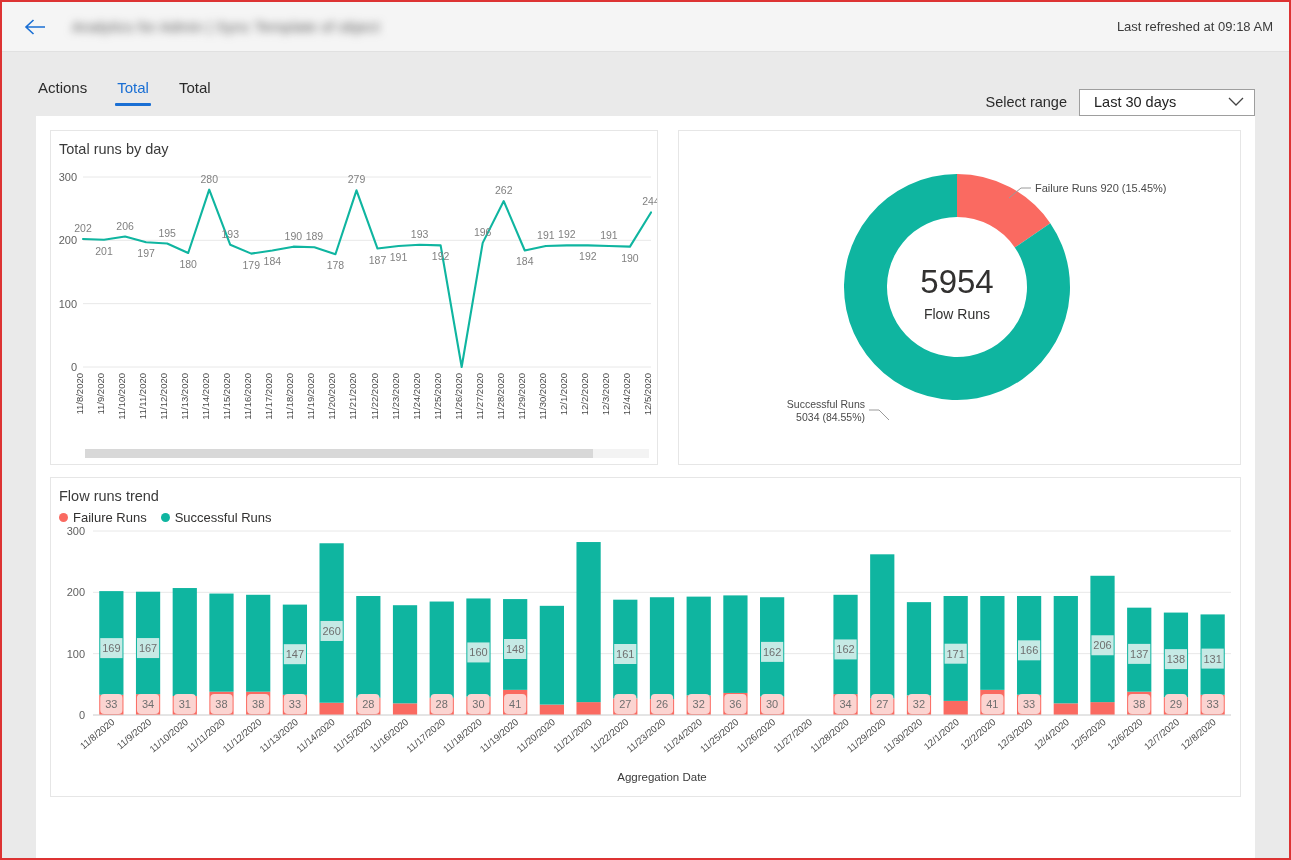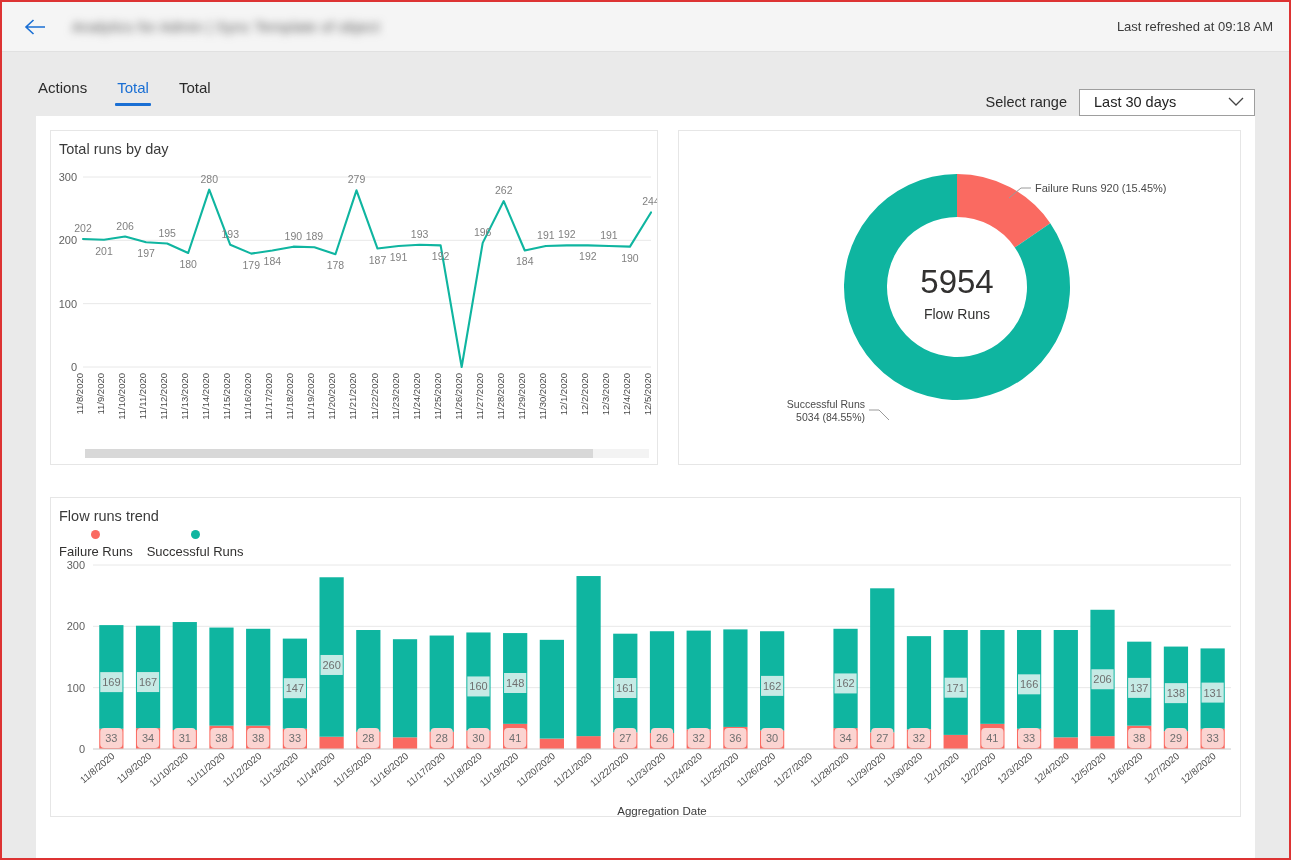--- a/index.html
+++ b/index.html
@@ -53,27 +53,27 @@
   .content {
     margin:0 34px; background:#fff; padding:14px 14px 0;
     height:calc(860px - 50px - 64px - 4px);
   }
   .row-top { display:flex; gap:20px; }
   .panel { border:1px solid #e6e6e6; background:#fff; position:relative; }
   .panel-title { font-size:14.5px; color:#3a3a3a; padding:10px 0 2px 8px; }
 
   .panel-line { width:608px; height:335px; }
   .panel-donut { flex:1; height:335px; }
-  .panel-bars { margin-top:32px; height:320px; }
+  .panel-bars { margin-top:12px; height:320px; }
 
   
   svg text { font-family:"Liberation Sans", sans-serif; }
 
   .legend { display:flex; gap:14px; padding:4px 0 0 8px; align-items:center; }
-  .legend-item { display:flex; align-items:center; gap:5px; font-size:13px; color:#323130;flex-direction:column; }
+  .legend-item { display:flex; align-items:center; gap:5px; font-size:13px; color:#323130; }
   .dot { width:9px; height:9px; border-radius:50%; display:inline-block; }
 
   .scrollbar {
     position:absolute; left:34px; right:8px; bottom:6px; height:9px;
     background:#f3f3f3;
   }
   .scrollbar-thumb { height:100%; width:90%; background:#d8d8d8; cursor:pointer; }
 </style>
 </head>
 <body>

